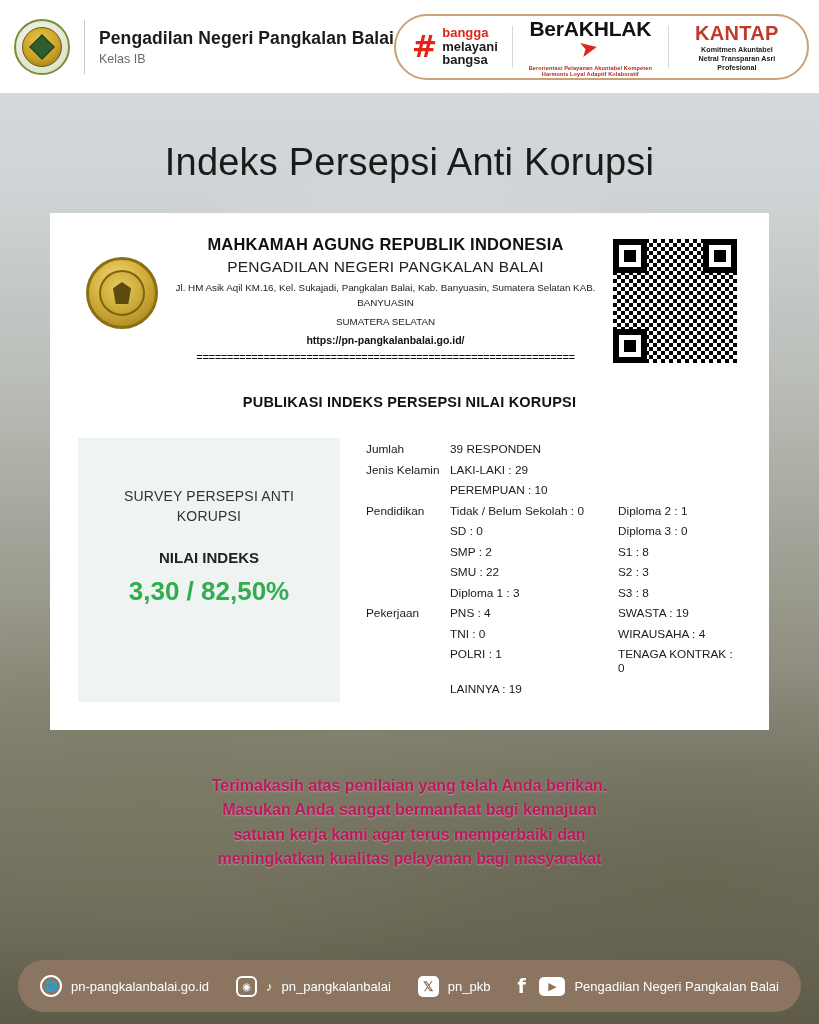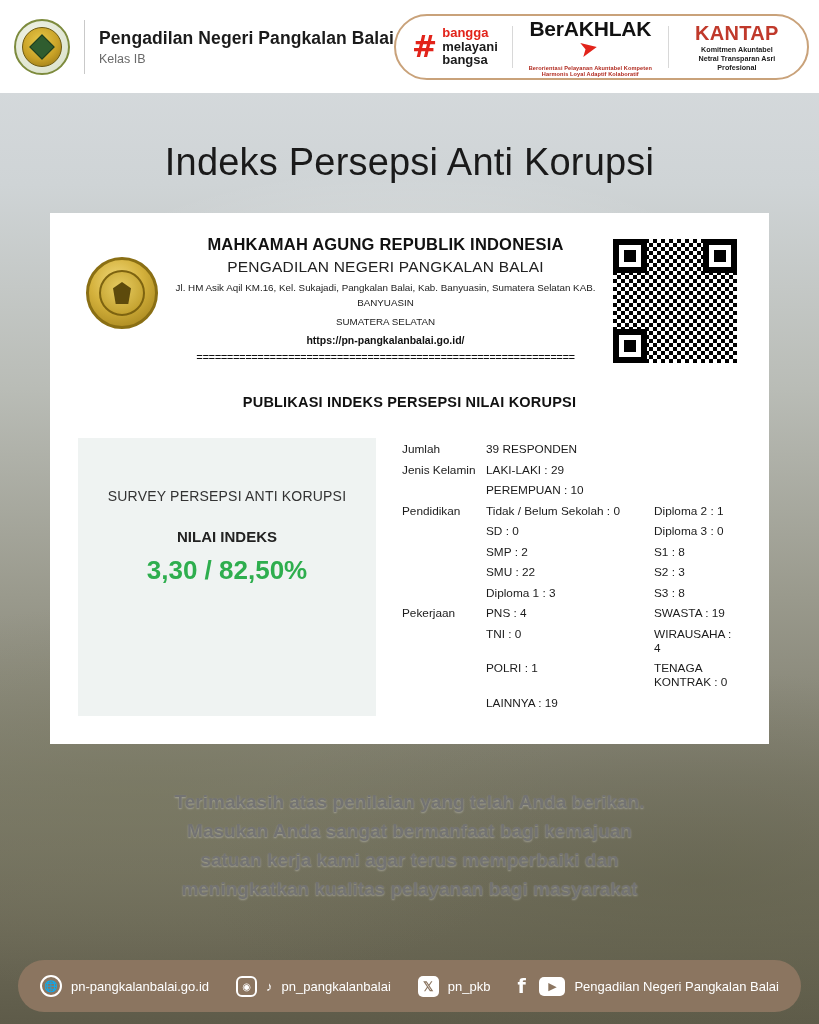--- a/index.html
+++ b/index.html
@@ -156,43 +156,43 @@
   .qr .fp:after { content:""; position:absolute; inset:5px; background:#000; }
   .qr .fp.tl { top: 0; left: 0; }
   .qr .fp.tr { top: 0; right: 0; }
   .qr .fp.bl { bottom: 0; left: 0; }
 
   .pub-title { text-align: center; font-size: 14.5px; font-weight: bold; color: #111; margin-top: 30px; letter-spacing: .2px; }
   .pub-period { text-align: center; font-size: 12.5px; font-weight: bold; color: #111; margin-top: 9px; }
 
   .cert-body { display: flex; margin-top: 28px; gap: 26px; }
   .survey-box {
-    width: 298px; flex: none;
+    width: 262px; flex: none;
     background: #eff3f2;
     padding: 48px 18px;
     text-align: center;
   }
   .survey-title { font-size: 14px; color: #333; line-height: 1.45; letter-spacing: .2px; }
   .survey-label { font-size: 15px; font-weight: bold; color: #222; margin-top: 22px; }
   .survey-value { font-size: 26px; font-weight: bold; color: #2eae4e; margin-top: 10px; }
 
   .stats { flex: 1; font-size: 11.8px; color: #1b1b1b; padding-top: 4px; }
   .srow { display: flex; margin-bottom: 6.5px; }
   .skey { width: 84px; flex: none; }
   .sval { width: 168px; flex: none; }
   .sval2 { flex: 1; }
 
   
   .thanks {
     position: relative; z-index: 3;
     text-align: center;
     margin-top: 44px;
-    color: #737373;
+    color: #be185d;
     font-weight: bold;
-    font-size: 19px;
+    font-size: 16px;
     line-height: 1.52;
     text-shadow: 0 1px 2px rgba(255,255,255,0.35);
     padding: 0 40px;
   }
 
   
   .footer-wrap {
     position: absolute; left: 0; right: 0; bottom: 12px;
     z-index: 4;
     display: flex; justify-content: center;

